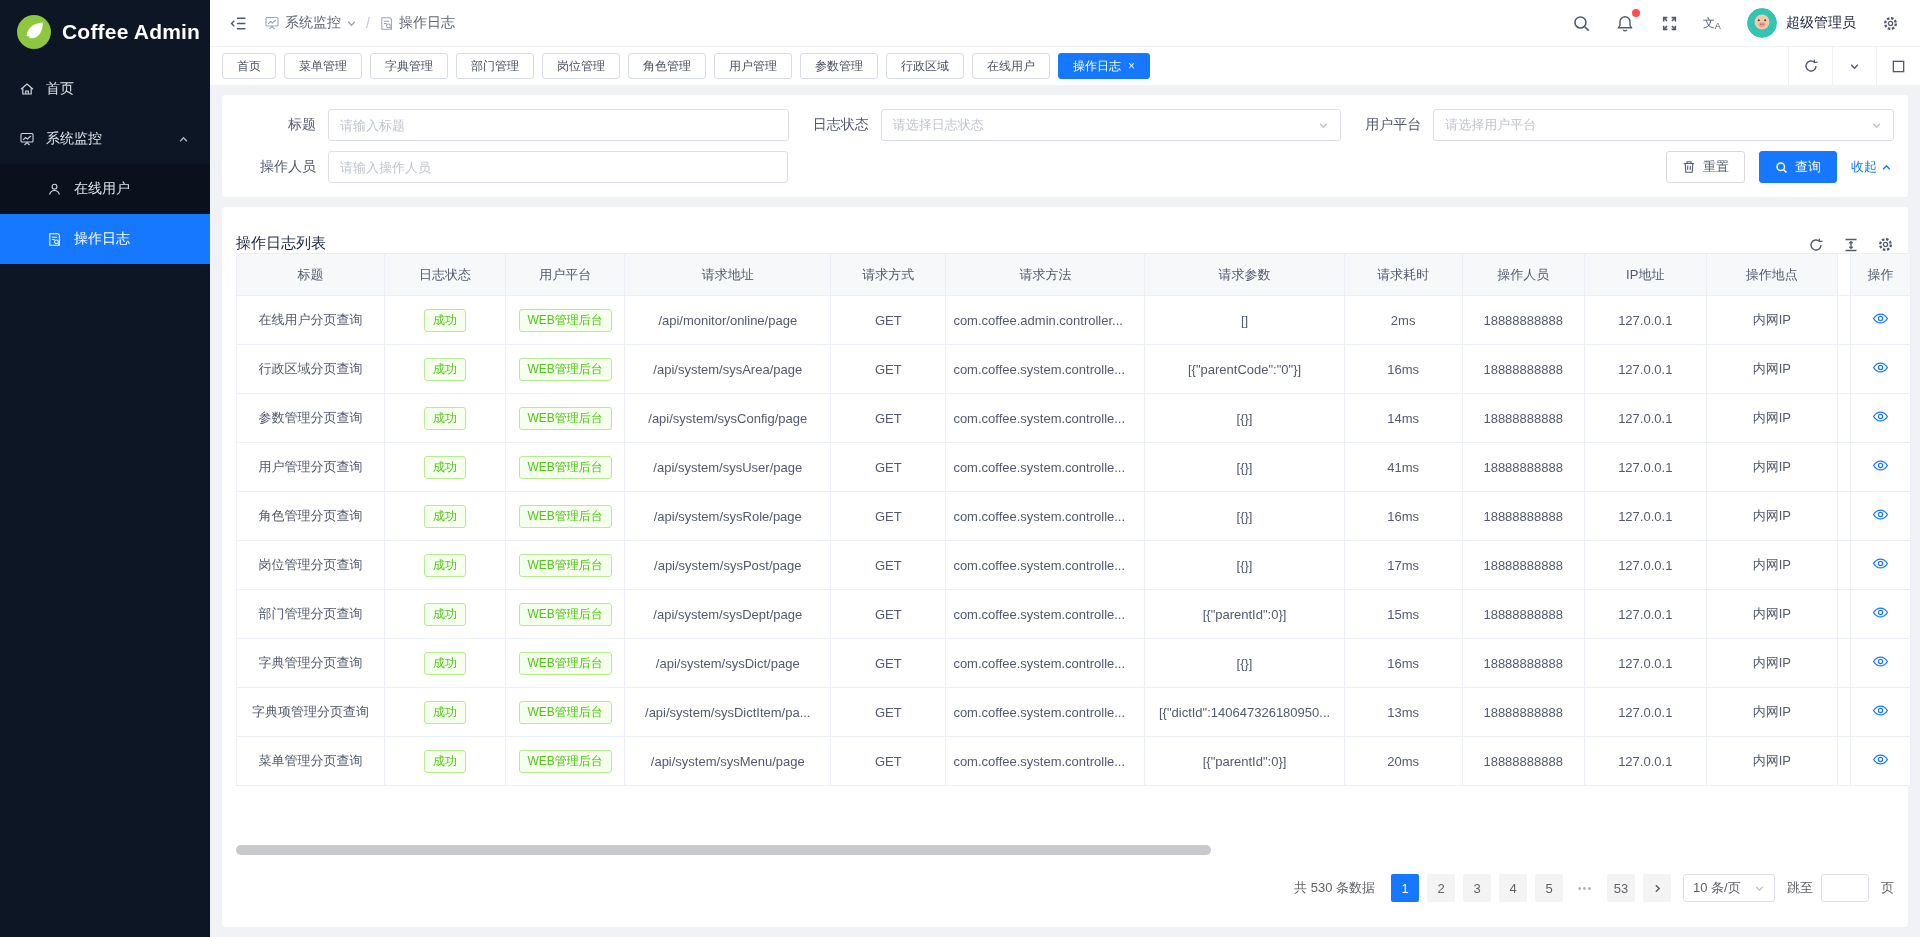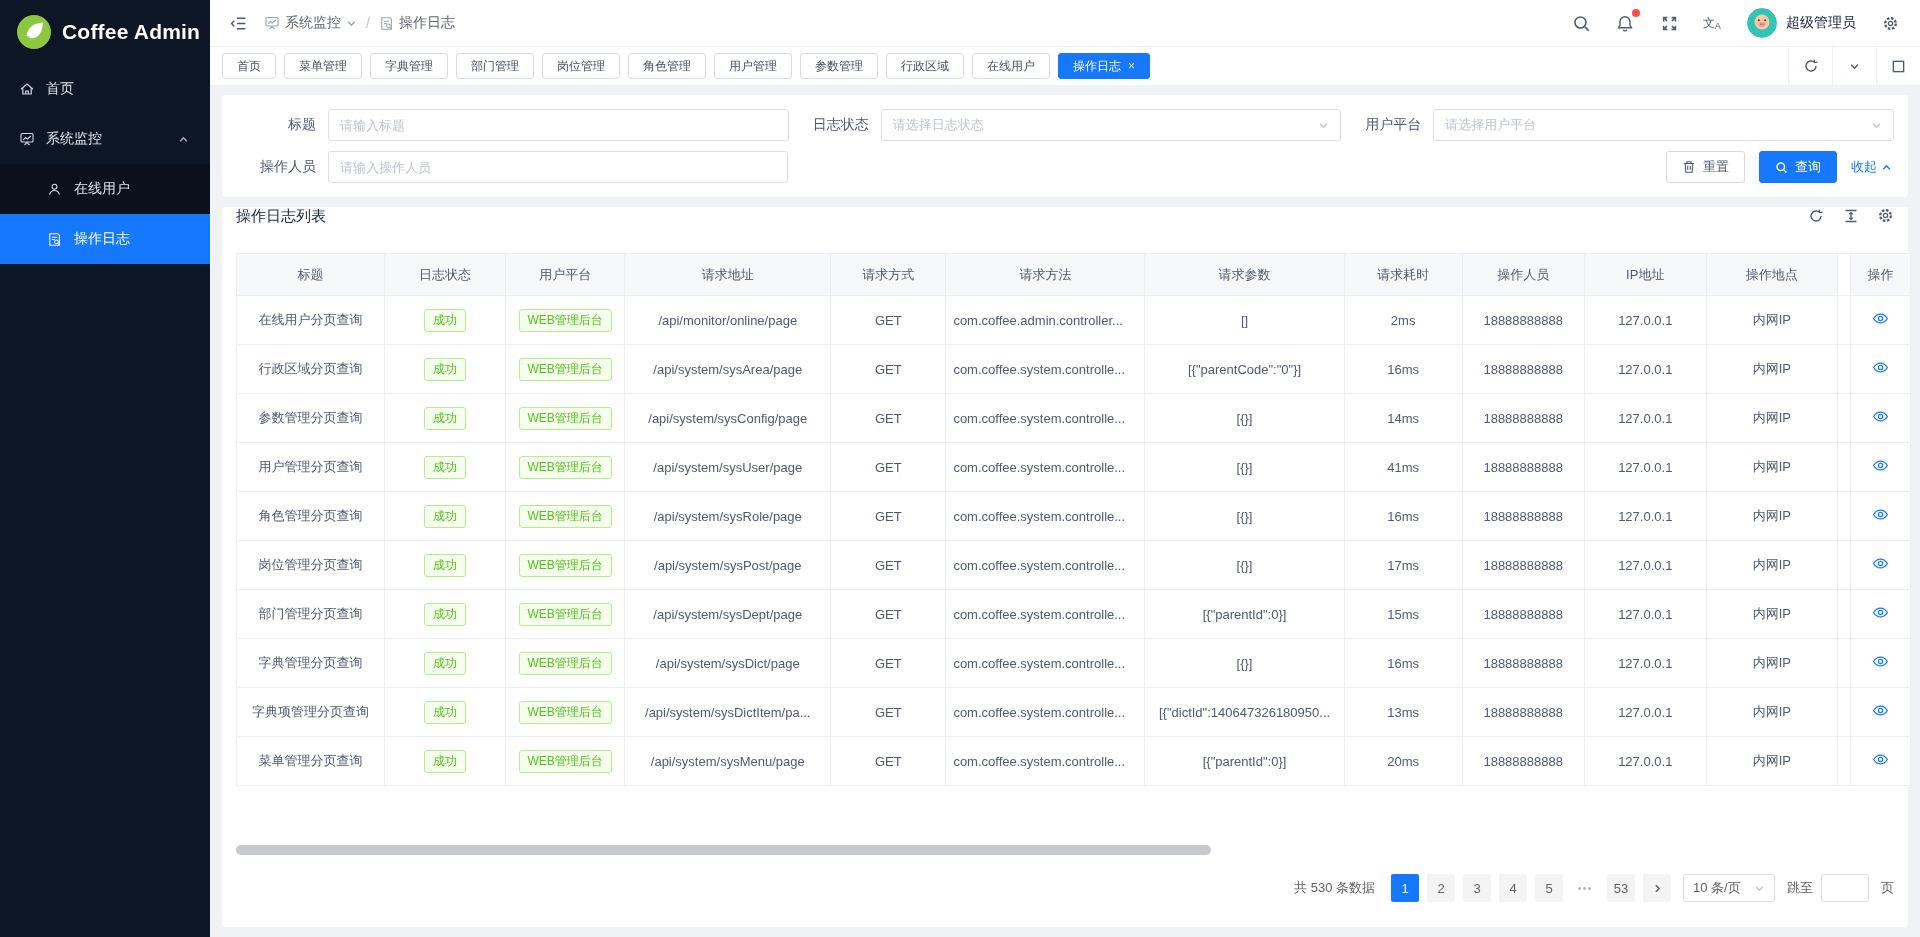--- a/index.html
+++ b/index.html
@@ -71,21 +71,21 @@
 .form-actions { flex:2; display:flex; align-items:center; justify-content:flex-end; gap:14px; padding-right:2px; }
 .btn { height:32px; padding:0 15px; border:1px solid #d9d9d9; border-radius:3px; background:#fff;
   display:inline-flex; align-items:center; gap:7px; font-size:13px; color:#515a6e; cursor:pointer; font-family:inherit; }
 .btn .icon { color:#515a6e; }
 .btn-primary { background:#1677ff; border-color:#1677ff; color:#fff; }
 .btn-primary .icon { color:#fff; }
 .link-collapse { display:inline-flex; align-items:center; gap:4px; color:#1677ff; font-size:13px; cursor:pointer; }
 
 
 .table-card { flex:1; min-height:0; padding:0 14px 12px; display:flex; flex-direction:column; }
-.card-head { height:46px; display:flex; align-items:flex-start; flex-shrink:0;gap:20px; }
+.card-head { height:46px; display:flex; align-items:flex-end; flex-shrink:0;gap:20px; }
 .card-title { font-size:15px; color:#17233d; }
 .card-tools { margin-left:auto; display:flex; align-items:center; gap:18px; }
 .card-tools .icon { width:17px; height:17px; color:#515a6e; cursor:pointer; }
 
 table.log-table { border-collapse:collapse; table-layout:fixed; width:1675px; flex-shrink:0; }
 .log-table th, .log-table td { border:1px solid #ebeef5; font-weight:normal; text-align:center;
   white-space:nowrap; overflow:hidden; text-overflow:ellipsis; padding:0 4px; }
 .log-table th { height:42px; background:#f7f8fa; color:#515a6e; font-size:13px; }
 .log-table td { height:49px; color:#515a6e; font-size:13px; background:#fff; }
 .log-table th.gutter, .log-table td.gutter { background:#fff; padding:0; }

